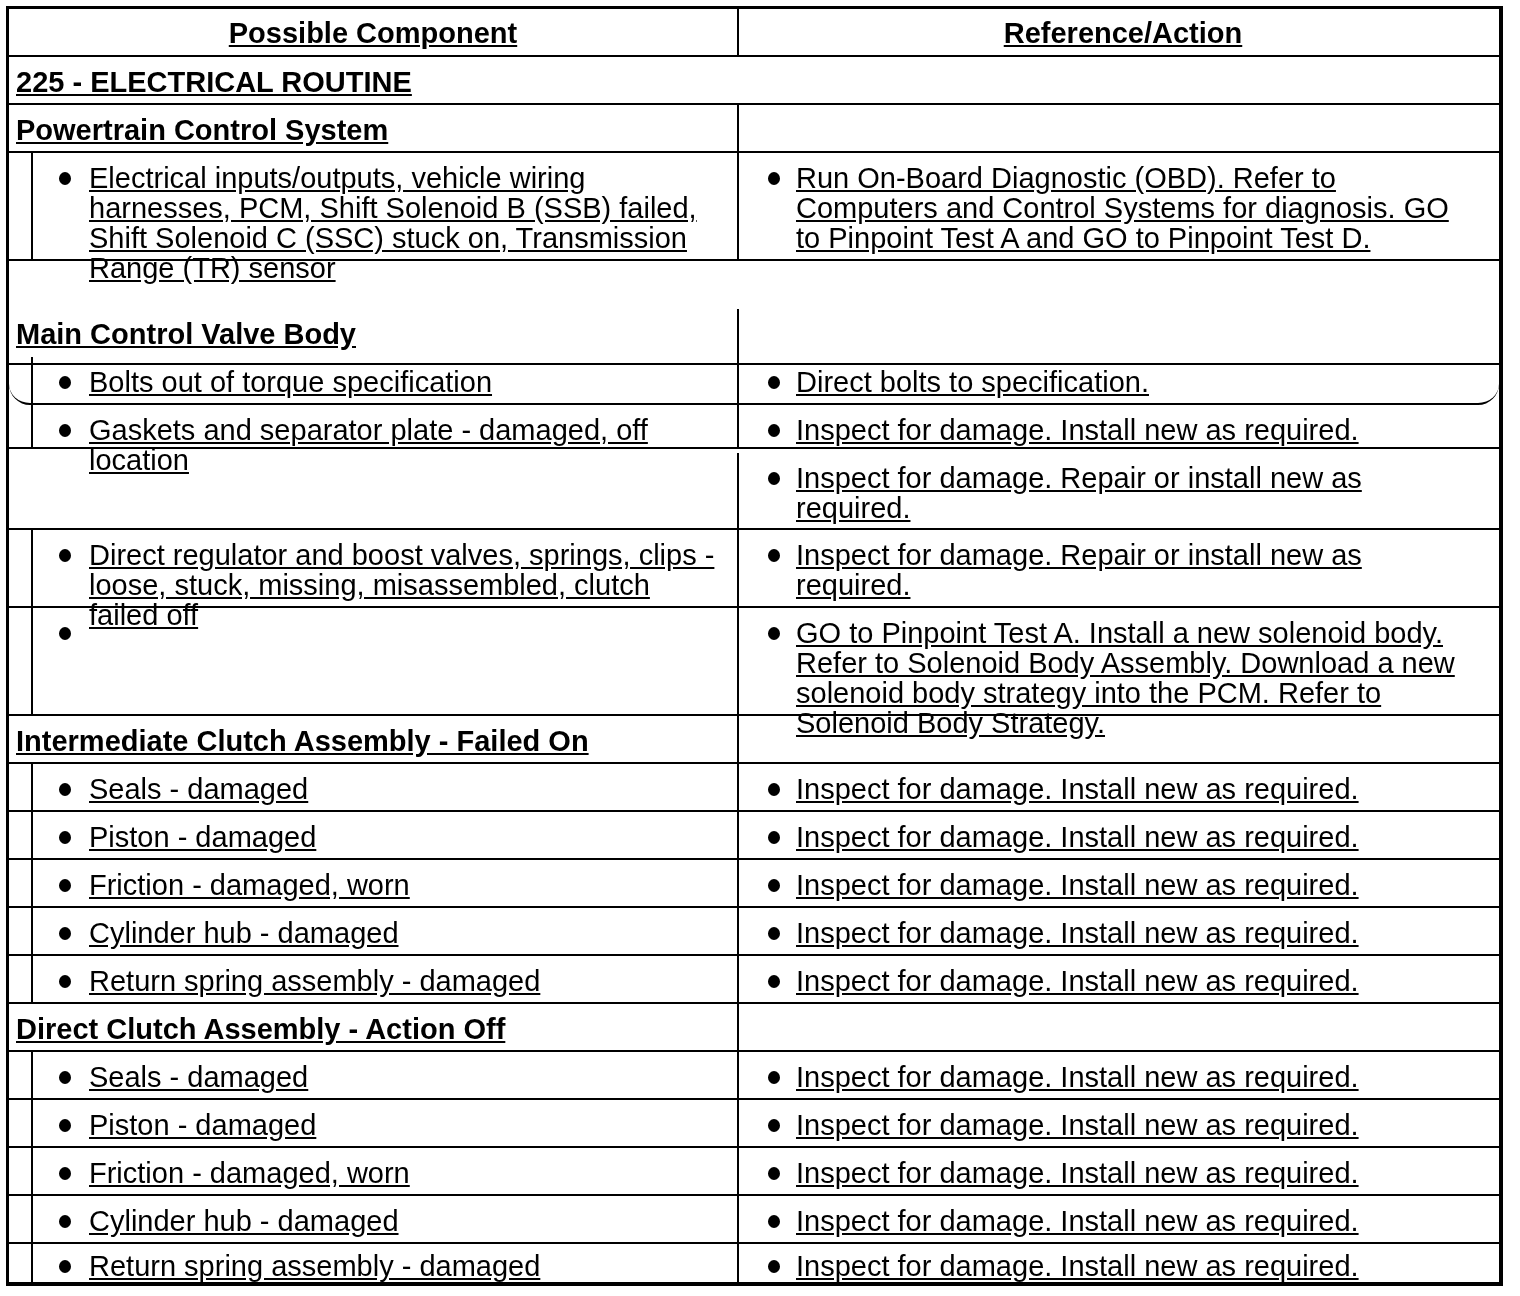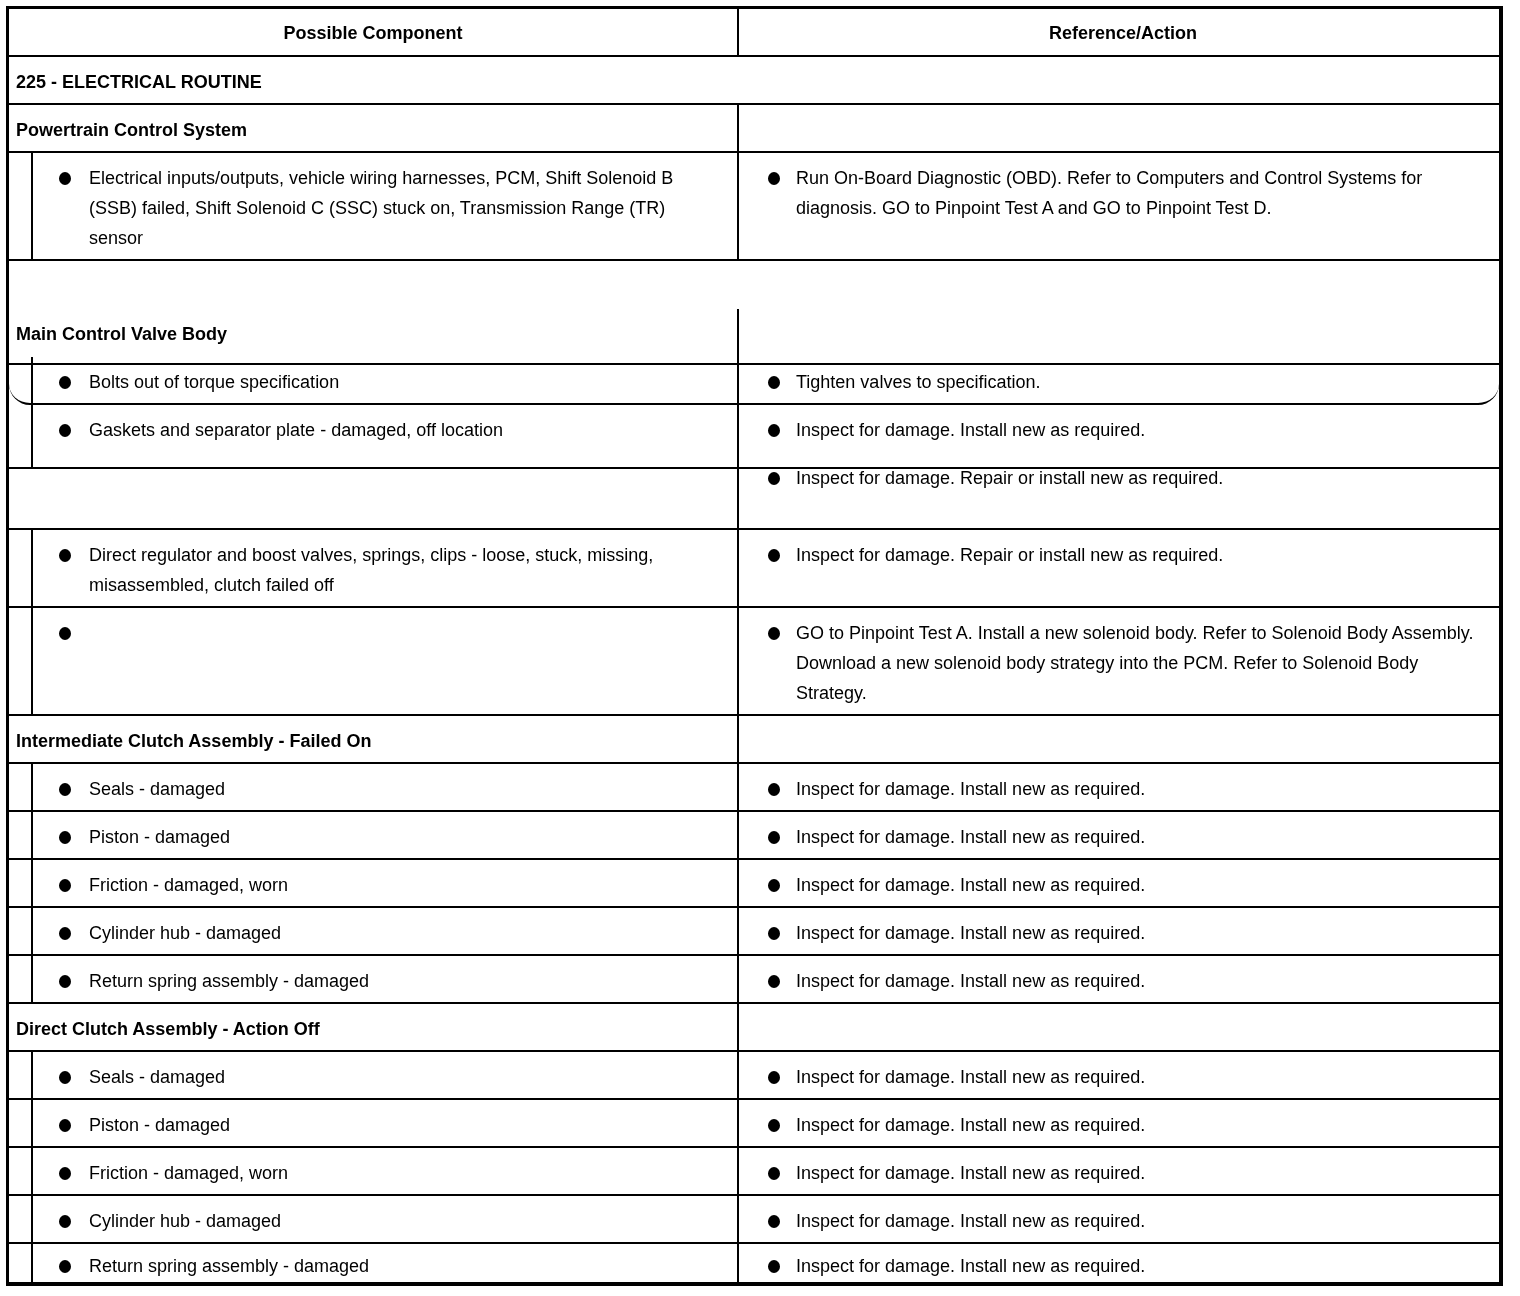--- a/index.html
+++ b/index.html
@@ -4,21 +4,21 @@
 <style>
   html, body { margin: 0; padding: 0; background: #ffffff; }
   body { width: 1520px; height: 1296px; position: relative; font-family: "Liberation Sans", sans-serif; color: #000; }
   .tbl {
     position: absolute; left: 6px; top: 6px; width: 1497px; height: 1280px;
     border: 3px solid #000; box-sizing: border-box;
     border-right-width: 4px; border-bottom-width: 4px;
   }
   .row { position: absolute; left: 0; right: 0; border-bottom: 2px solid #000; box-sizing: border-box; }
   .row:last-child { border-bottom: none; }
-  .cell { position: absolute; top: 0; bottom: 0; box-sizing: border-box; font-size: 18px; line-height: 30px; }
+  .cell { position: absolute; top: 0; bottom: 0; box-sizing: border-box; font-size: 29px; line-height: 30px; text-decoration: underline; }
   .c1 { left: 0; width: 728px; }
   .c2 { left: 728px; right: 0; border-left: 2px solid #000; padding-left: 8px; }
   .full { left: 0; right: 0; }
   .hdr { font-weight: bold; text-align: center; padding-top: 9px; }
   .sec { font-weight: bold; padding: 10px 0 0 7px; }
   .item { padding: 10px 20px 0 80px; }
   .indent-bar { position: absolute; left: 22px; top: 0; bottom: 0; border-left: 2px solid #000; }
   .bullet { position: absolute; top: 19px; width: 12px; height: 13px; border-radius: 50%; background: #000; }
   .c1 .bullet { left: 50px; }
   .c2 .bullet { left: 29px; }
@@ -53,23 +53,23 @@
     </div>
   </div>
 
 
   <div class="row" style="top:300px;height:56px;">
     <div class="cell c1 sec">Main Control Valve Body</div>
     <div class="cell c2"></div>
   </div>
   <div class="row" style="top:348px;height:48px;border-radius:21px;">
     <div class="cell c1 item"><span class="indent-bar"></span><span class="bullet"></span><span>Bolts out of torque specification</span></div>
-    <div class="cell c2 item"><span class="bullet"></span><span>Tighten valves to specification.</span></div>
+    <div class="cell c2 item"><span class="bullet"></span><span>Direct bolts to specification.</span></div>
   </div>
-  <div class="row" style="top:396px;height:64px;padding-left:32px;">
+  <div class="row" style="top:396px;height:44px;padding-left:32px;">
     <div class="cell c1 item"><span class="indent-bar"></span><span class="bullet"></span><span>Gaskets and separator plate - damaged, off location</span></div>
     <div class="cell c2 item"><span class="bullet"></span><span>Inspect for damage. Install new as required.</span></div>
   </div>
   <div class="row" style="top:444px;height:77px;">
     <div class="cell c2 item"><span class="bullet"></span><span>Inspect for damage. Repair or install new as required.</span></div>
   </div>
   <div class="row" style="top:521px;height:78px;">
     <div class="cell c1 item"><span class="indent-bar"></span><span class="bullet"></span><span>Direct regulator and boost valves, springs, clips - loose, stuck, missing, misassembled, clutch failed off</span></div>
     <div class="cell c2 item"><span class="bullet"></span><span>Inspect for damage. Repair or install new as required.</span></div>
   </div>

